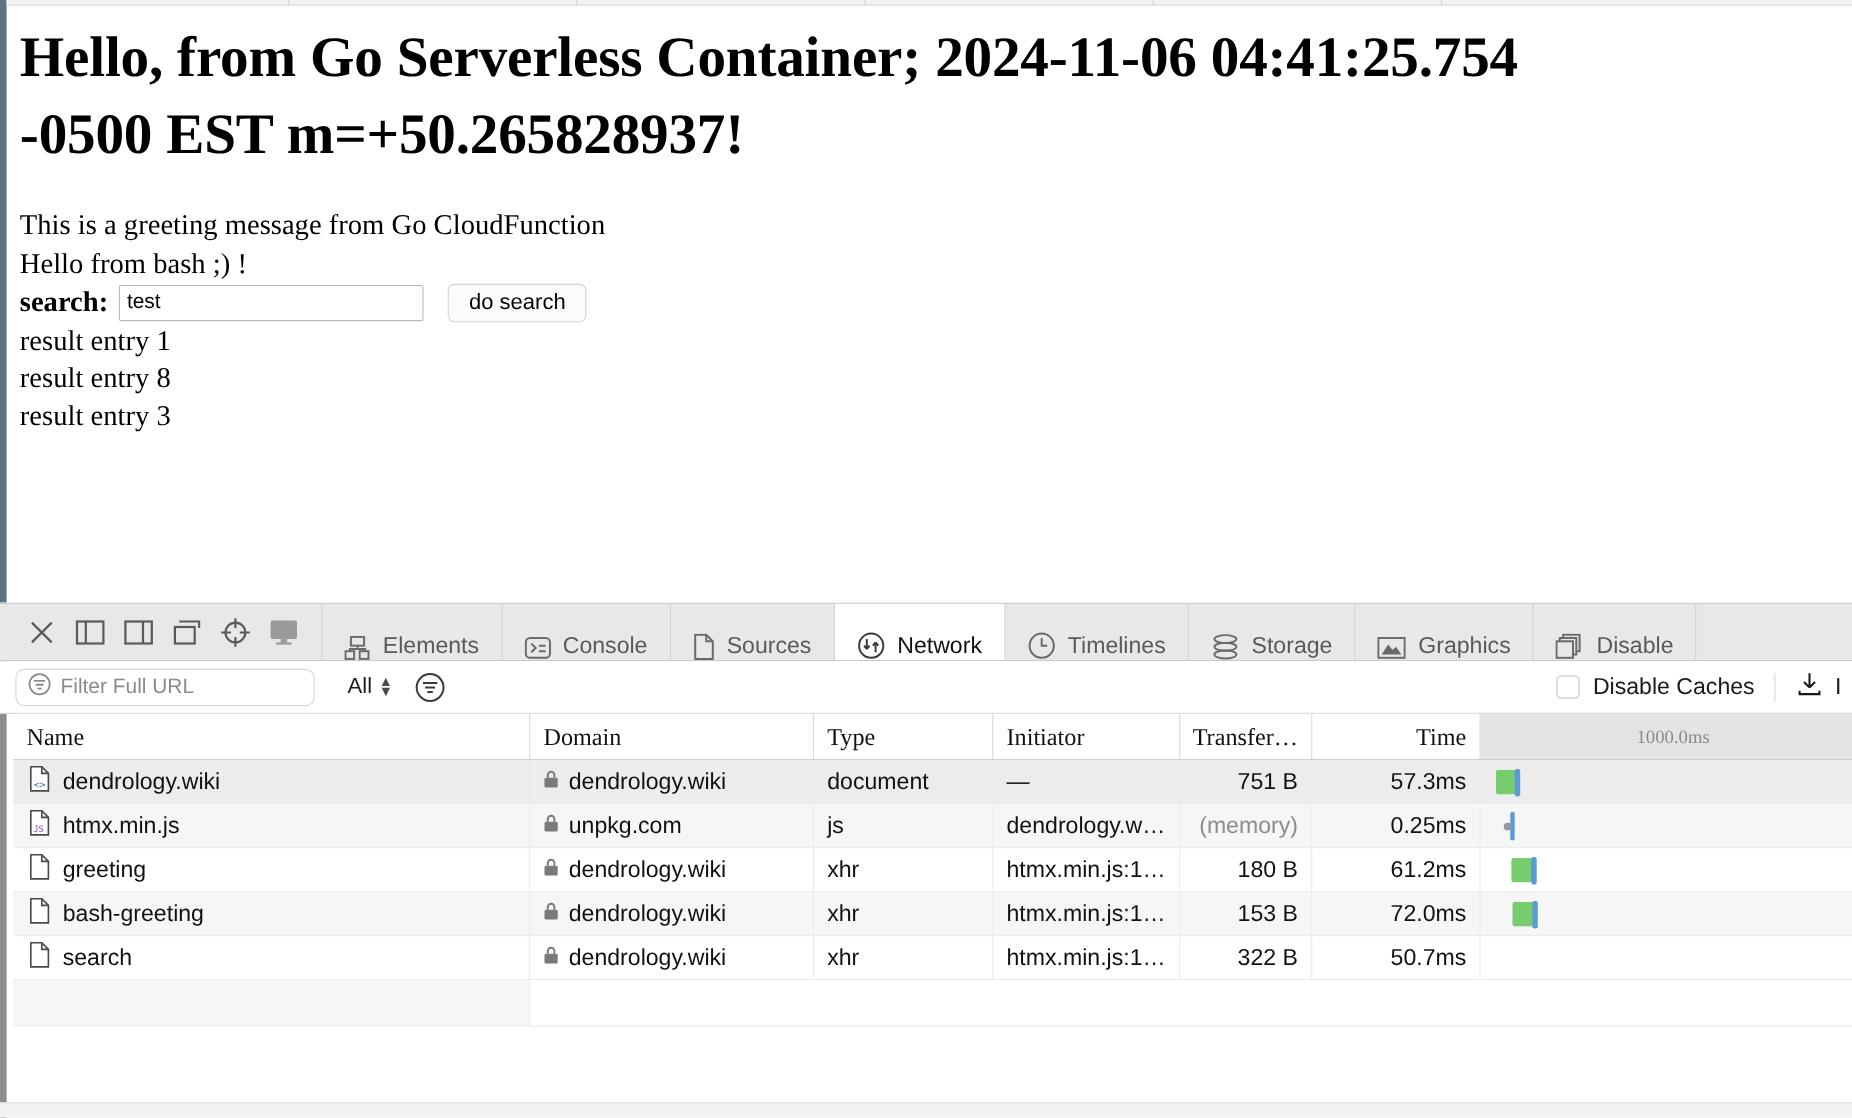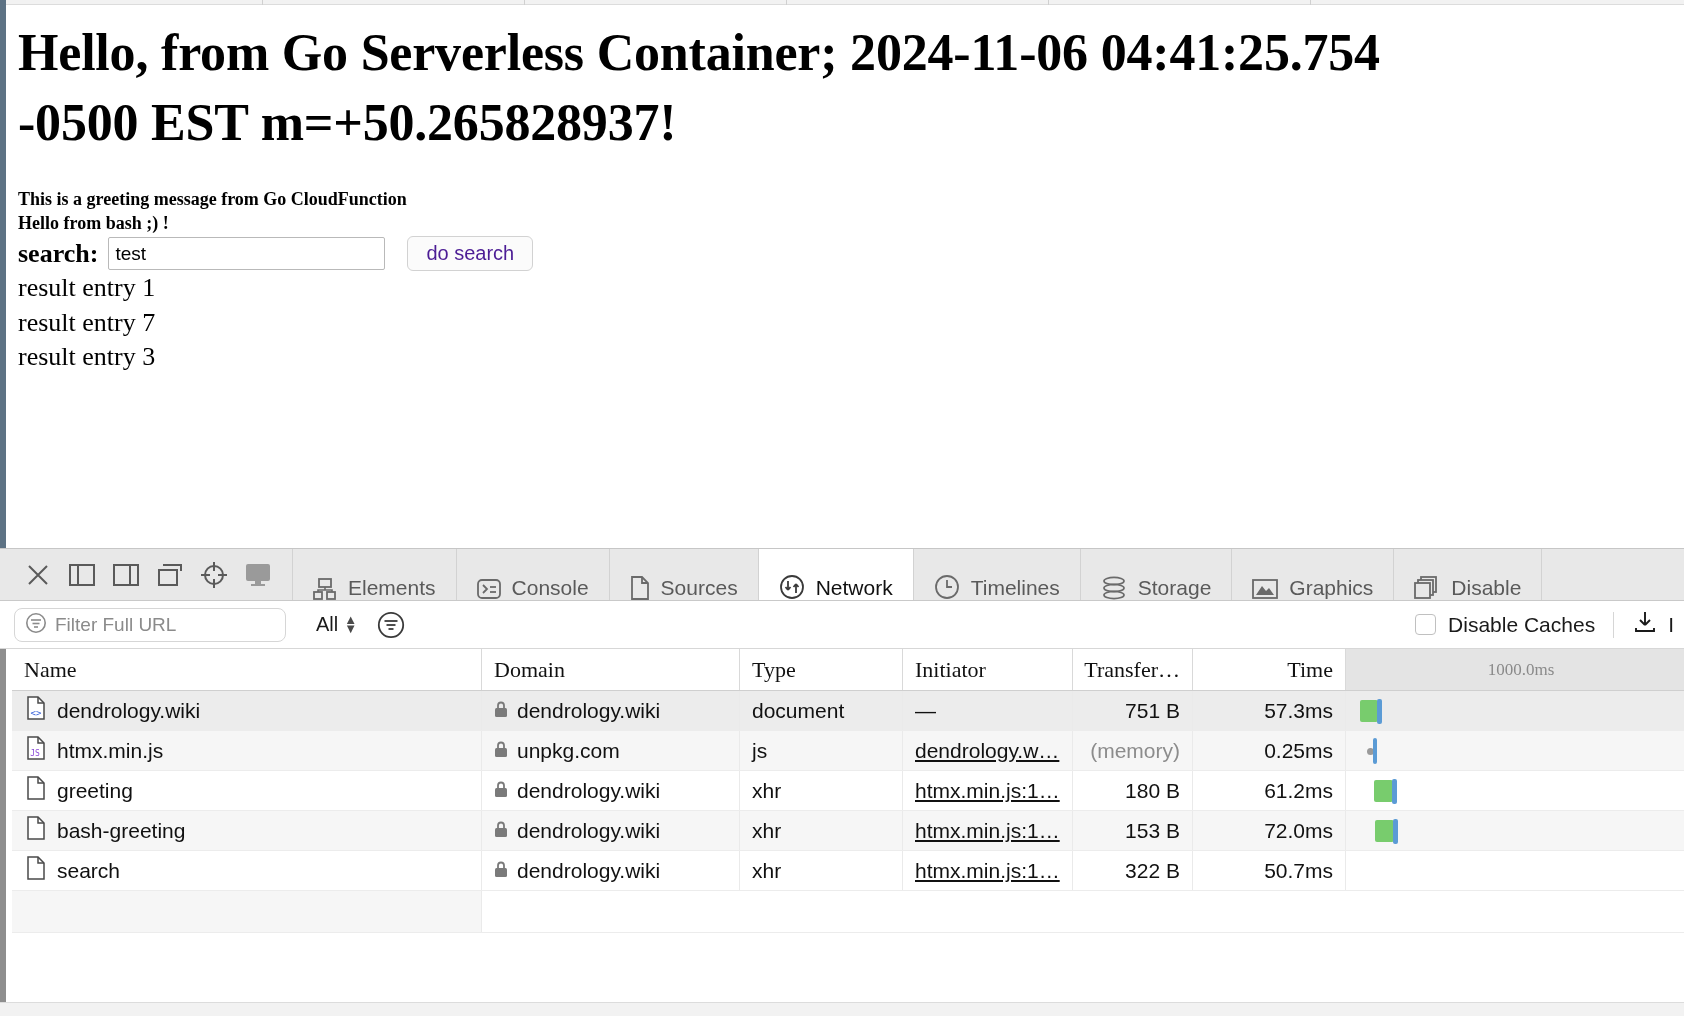--- a/index.html
+++ b/index.html
@@ -39,24 +39,23 @@
   }
   .page-h1 {
     font-size: 52px;
     font-weight: bold;
     line-height: 1.35;
     white-space: nowrap;
     letter-spacing: -0.2px;
   }
   .page-h1 .l2 { display: block; }
   .page-para {
-    font-size: 18px;
+    font-size: 26px;
     line-height: 1.33;
     margin-top: 30px;
-    font-weight: bold;
   }
   .search-row {
     display: flex;
     align-items: center;
     gap: 0;
   }
   .search-label {
     font-family: "Liberation Serif", serif;
     font-weight: bold;
     font-size: 26px;
@@ -75,21 +74,21 @@
   }
   .do-search-btn {
     margin-left: 22px;
     height: 35px;
     padding: 0 18px;
     border: 1px solid #d2d2d2;
     border-radius: 6px;
     background: #fbfbfb;
     font-family: "Liberation Sans", sans-serif;
     font-size: 20px;
-    color: #4c1d95;
+    color: #000000;
     cursor: default;
   }
   .result-line {
     font-family: "Liberation Serif", serif;
     font-size: 26px;
     line-height: 1.32;
   }
 
   
   .inspector {
@@ -235,21 +234,21 @@
     display: flex; align-items: center;
     font-size: 21px; color: #111;
     padding: 0 12px;
     border-right: 1px solid #eaeaea;
     overflow: hidden; white-space: nowrap;
   }
   .td.num { justify-content: flex-end; }
   .td.name { gap: 11px; padding-left: 14px; }
   .td.domain { gap: 9px; }
   .td.waterfall { flex: 1; border-right: none; position: relative; padding: 0; }
-  .init-link { text-decoration: underline; color: #111; cursor: default; }
+  .init-link { color: #111; cursor: default; }
   .muted { color: #8c8c8c; }
 
   .wf-bar {
     position: absolute; top: 9px;
     height: 22px;
     background: #78cc6d;
     border-radius: 2px;
   }
   .wf-bar::after {
     content: "";
@@ -311,21 +310,21 @@
     </div>
 
     <div class="search-row">
       <span class="search-label">search:</span>
       <input class="search-input" type="text" value="test" style="">
       <button class="do-search-btn">do search</button>
     </div>
 
     <div>
       <div class="result-line">result entry 1</div>
-      <div class="result-line">result entry 7</div>
+      <div class="result-line">result entry 8</div>
       <div class="result-line">result entry 3</div>
     </div>
   </div>
 </div>
 
 <div class="inspector">
   <div class="insp-left-edge"></div>
 
   <div class="tabbar">
     <div class="tool-group">

